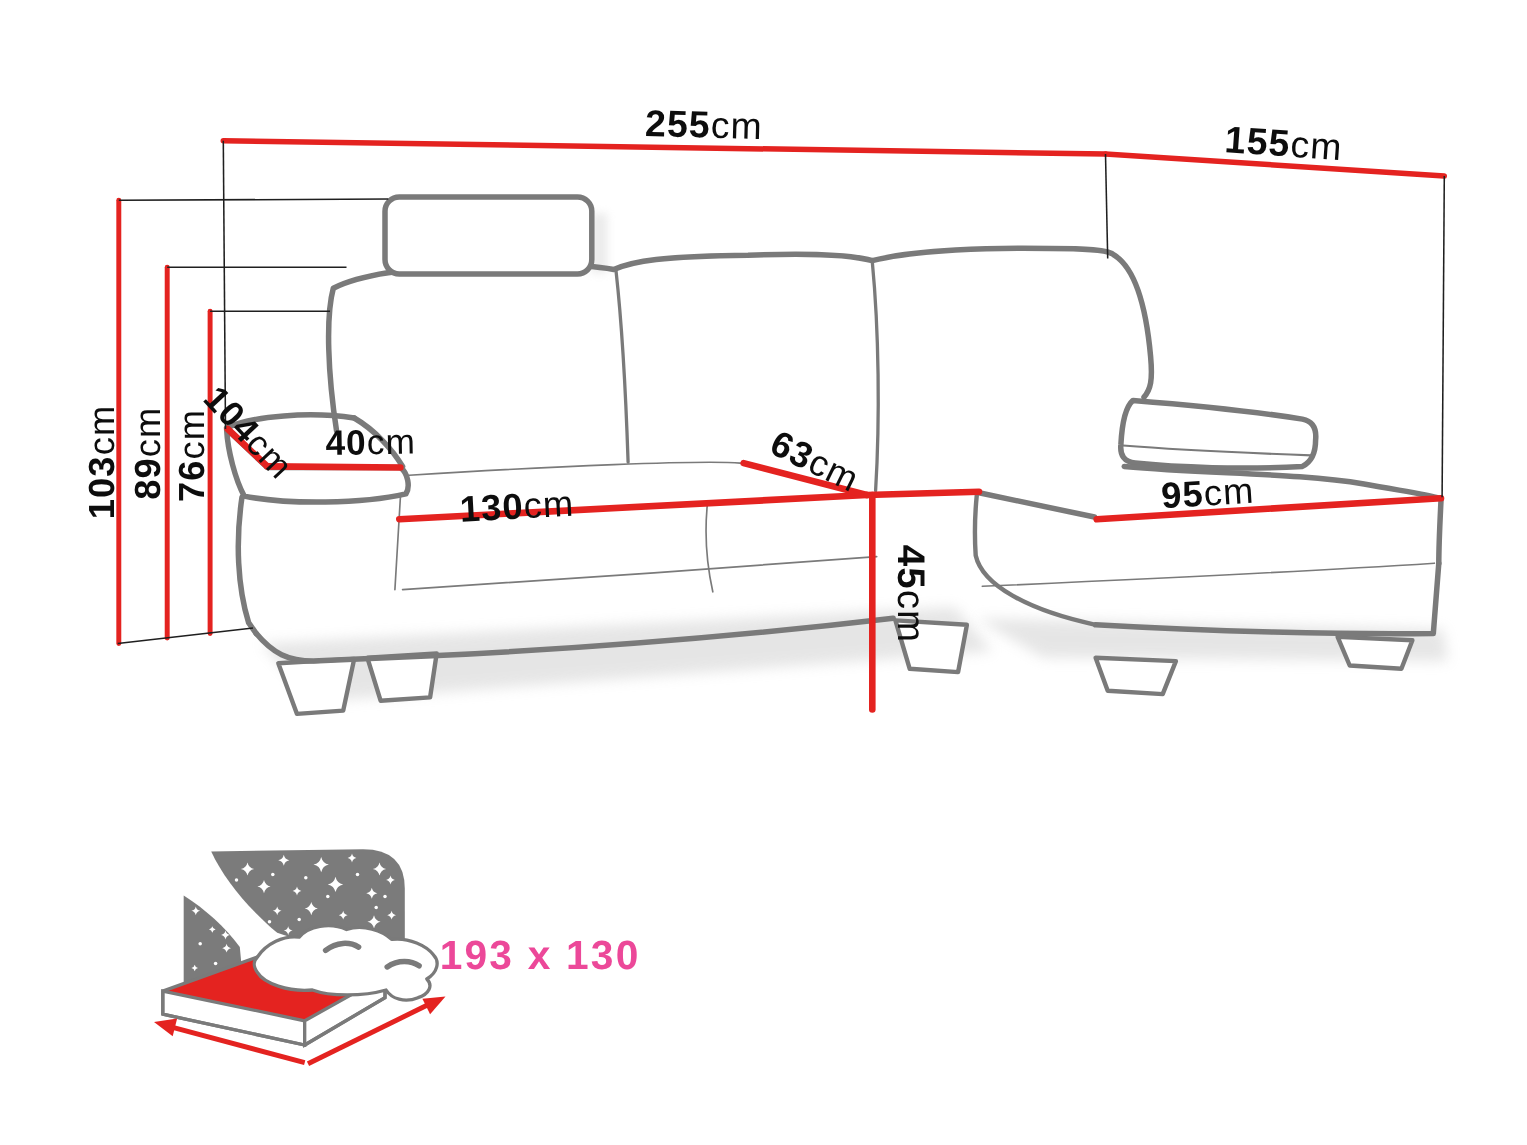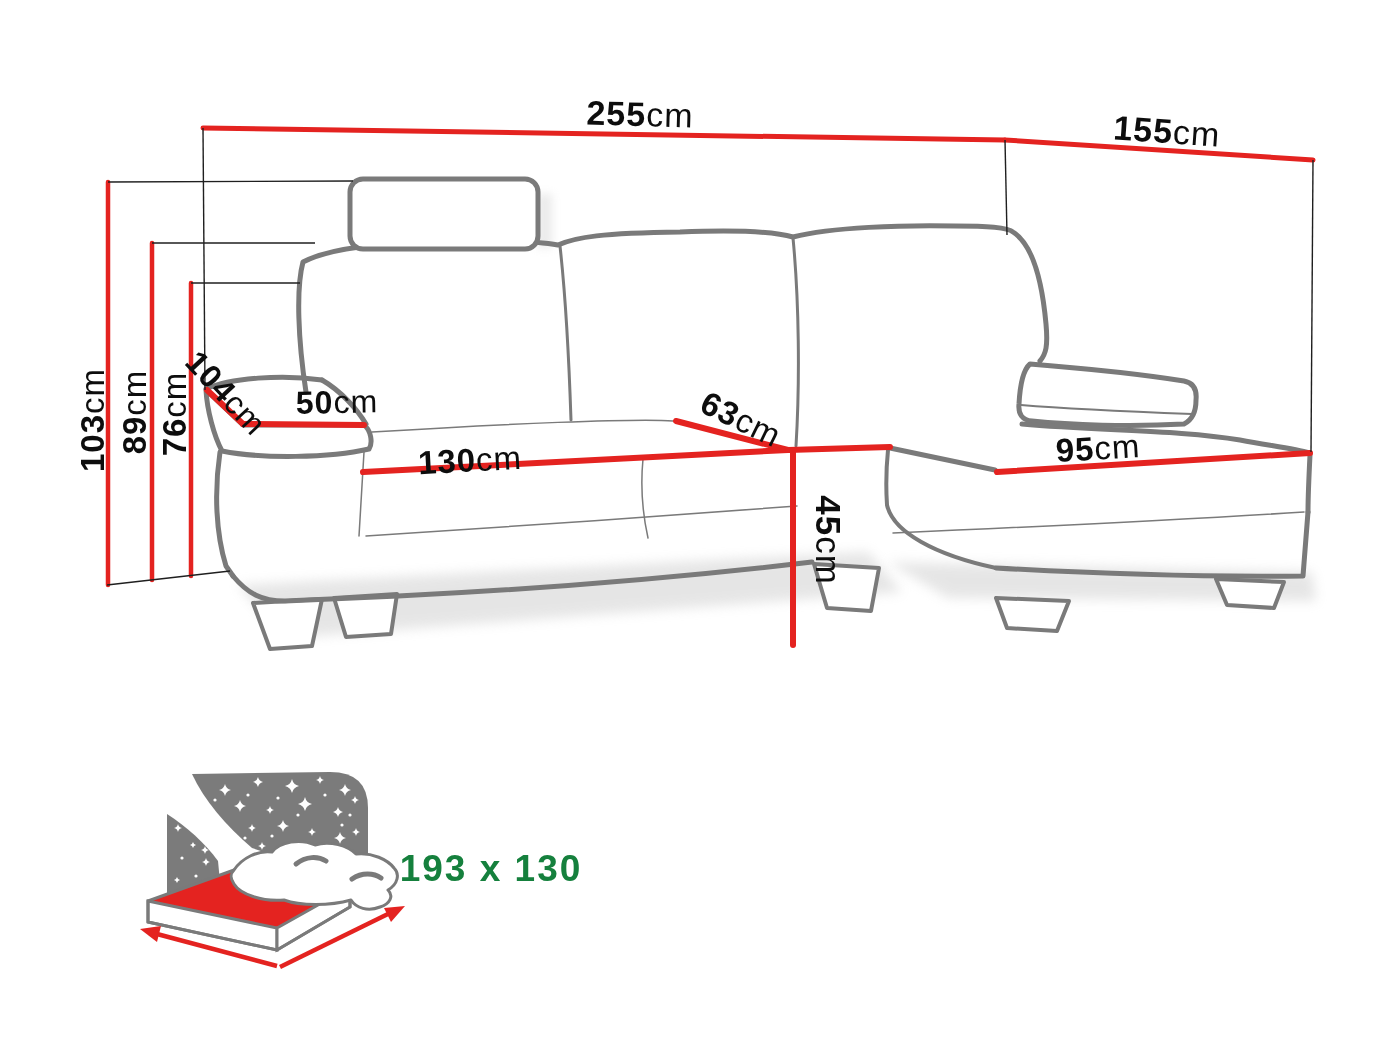--- a/index.html
+++ b/index.html
@@ -3,21 +3,21 @@
 <meta charset="utf-8">
 <style>
   html,body{margin:0;padding:0;background:#ffffff;}
   #stage{position:relative;width:1388px;height:1041px;background:#ffffff;overflow:hidden;
          font-family:"Liberation Sans",sans-serif;}
   #drawing{position:absolute;left:0;top:0;}
   .dim{position:absolute;white-space:nowrap;color:#0d0d0d;line-height:1;
        transform:translate(-50%,-50%) rotate(var(--r,0deg));}
   .dim .num{font-weight:700;letter-spacing:1px;}
   .dim .unit{font-weight:400;letter-spacing:1px;}
-  .sleep-label{position:absolute;white-space:nowrap;font-weight:700;color:#15803d;
+  .sleep-label{position:absolute;white-space:nowrap;font-weight:700;color:#ec4899;
        transform:translate(-50%,-50%);letter-spacing:2px;}
 </style>
 </head>
 <body>
 
 <div id="stage">
 
 <svg id="drawing" width="1388" height="1041" viewBox="0 0 1388 1041">
   <defs>
     <filter id="soft" x="-40%" y="-40%" width="180%" height="180%">
@@ -213,21 +213,21 @@
 
   <div class="dim" style="left:174px;top:414px;--r:-90deg;font-size:33px;">
     <span class="num">76</span><span class="unit">cm</span>
   </div>
 
   <div class="dim" style="left:226px;top:393px;--r:47deg;font-size:32px;">
     <span class="num">104</span><span class="unit">cm</span>
   </div>
 
   <div class="dim" style="left:337px;top:402px;--r:-1deg;font-size:32px;">
-    <span class="num">50</span><span class="unit">cm</span>
+    <span class="num">40</span><span class="unit">cm</span>
   </div>
 
   <div class="dim" style="left:470px;top:460px;--r:-3deg;font-size:33px;">
     <span class="num">130</span><span class="unit">cm</span>
   </div>
 
   <div class="dim" style="left:741px;top:419px;--r:26deg;font-size:33px;">
     <span class="num">63</span><span class="unit">cm</span>
   </div>
 

